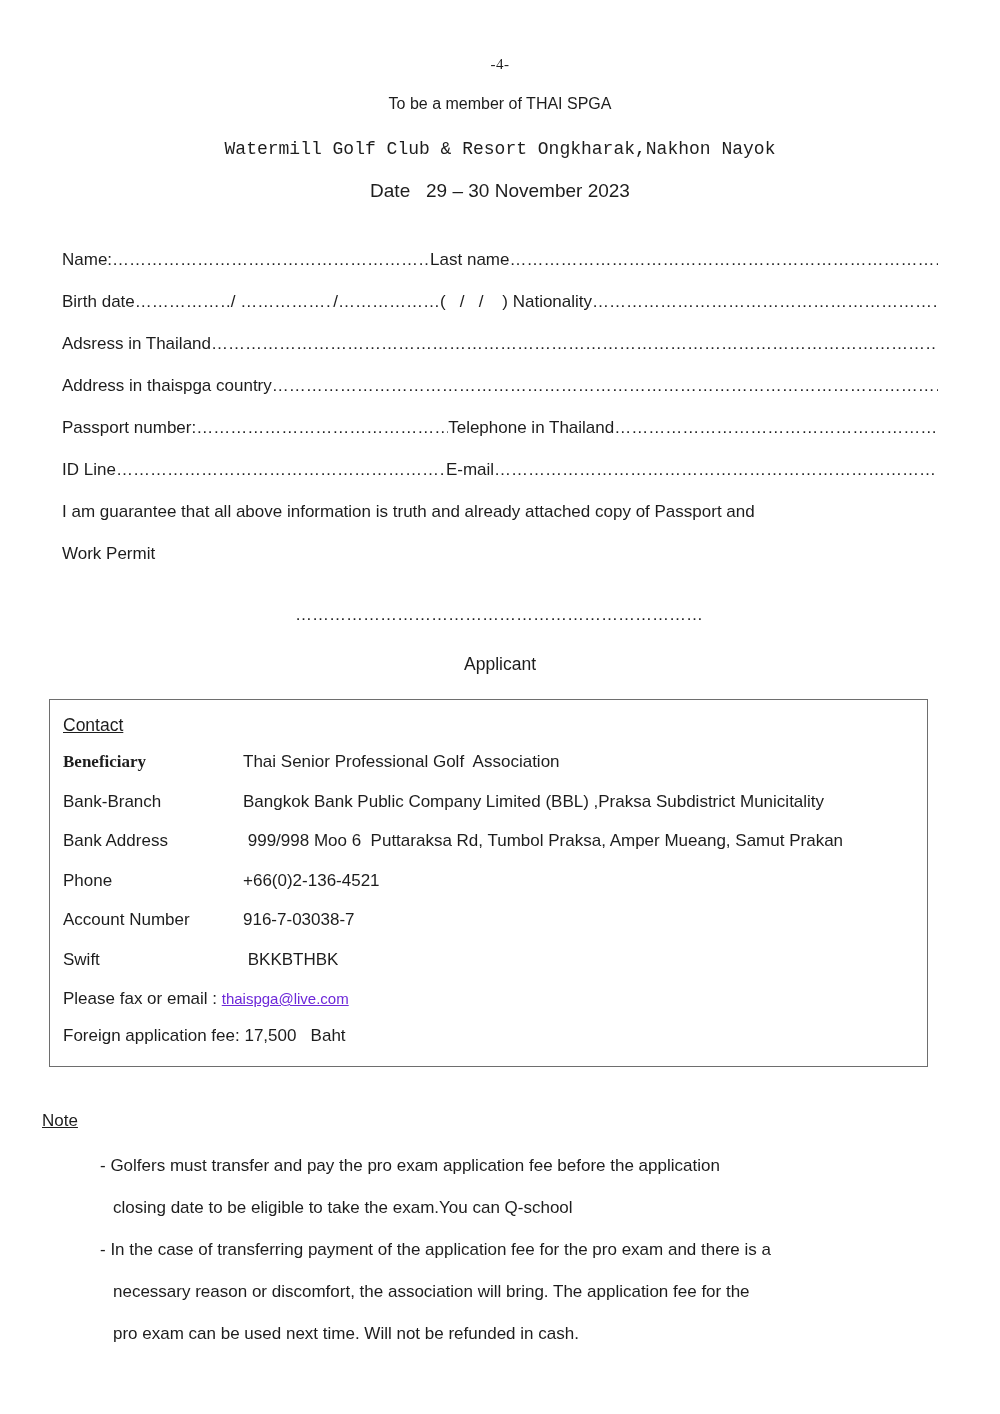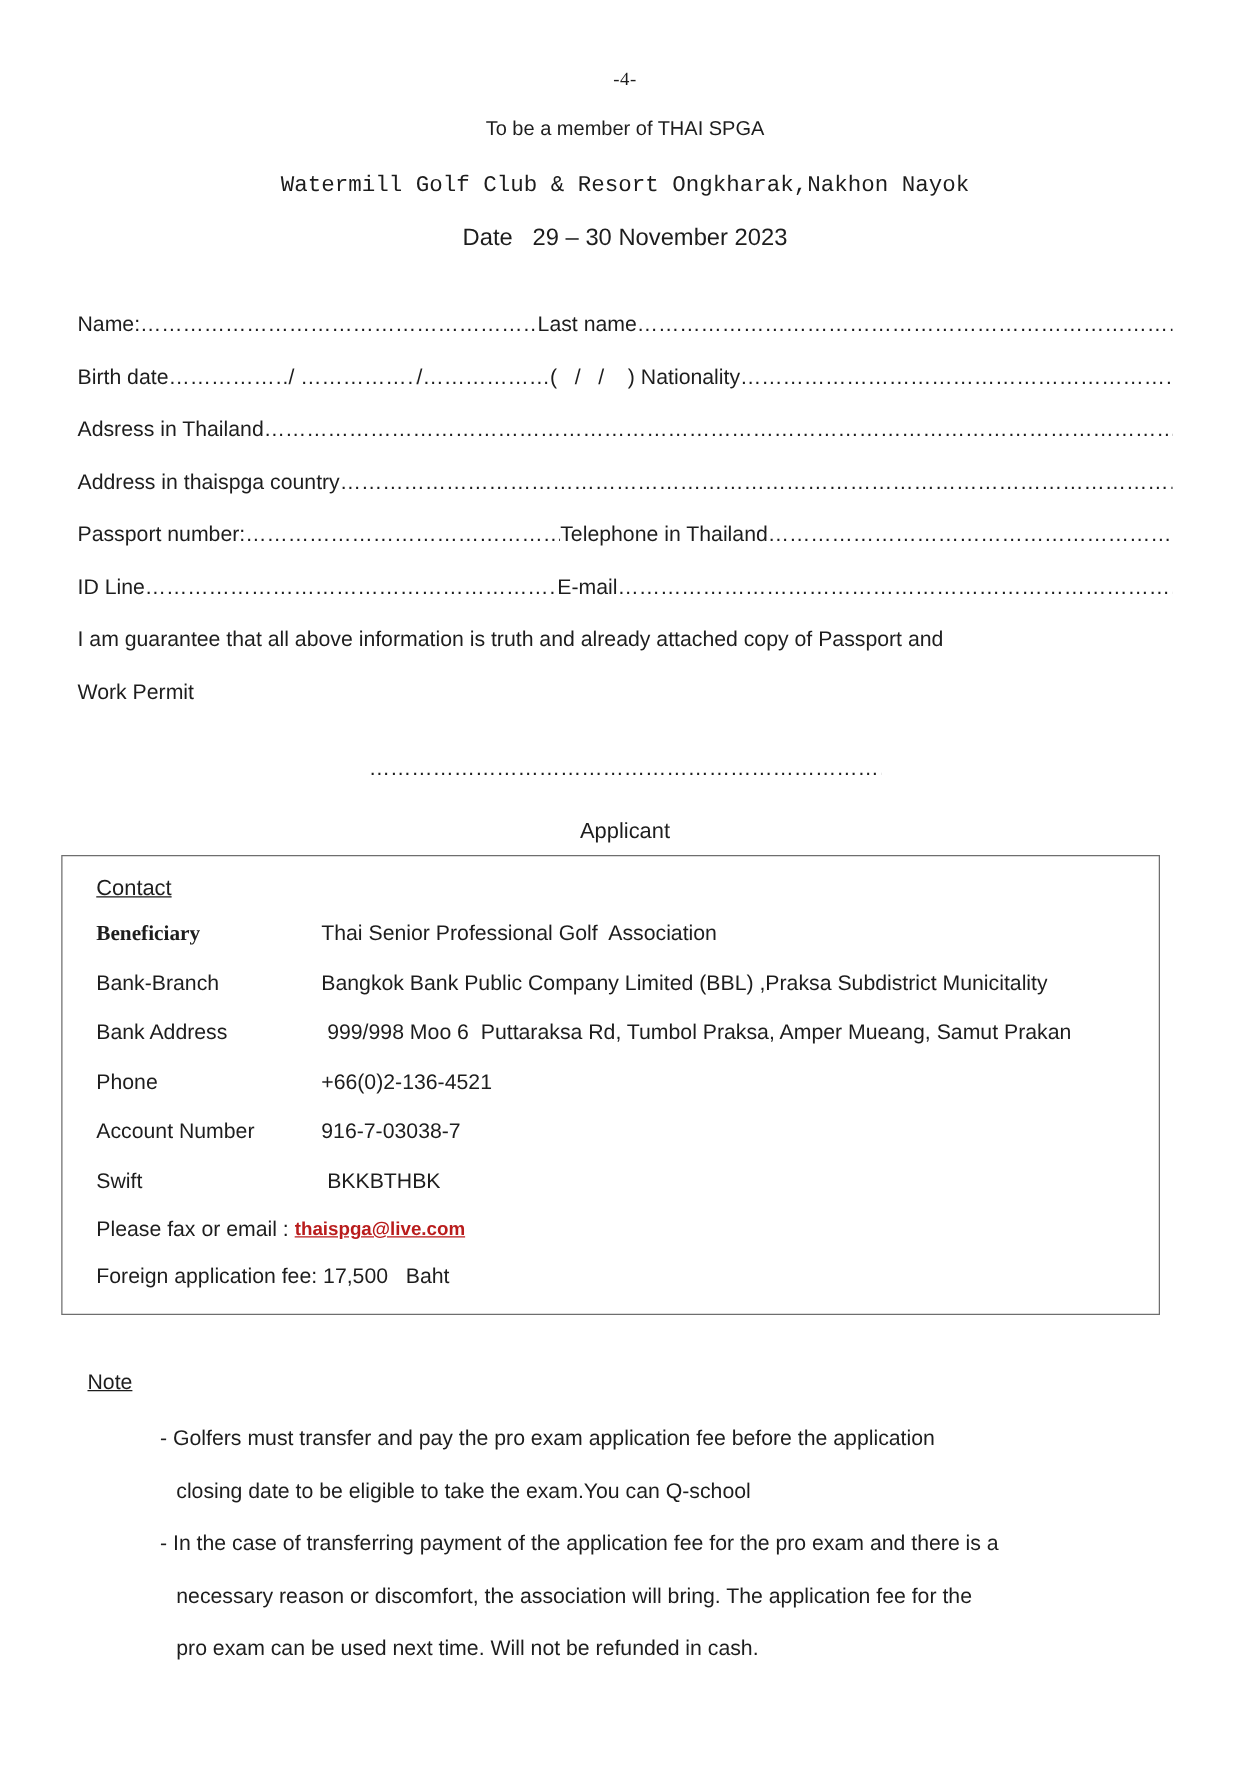--- a/index.html
+++ b/index.html
@@ -31,36 +31,36 @@
   .dw-idline { width:330px; }
 
   .signature-block { text-align:center; margin-top:26px; }
   .signature-dots {
     display:inline-block; width:410px; overflow:hidden;
     white-space:pre; height:28px; line-height:28px;
   }
   .applicant { margin-top:20px; font-size:17.5px; }
 
   .contact-box {
-    margin:9px 72px 0 49px; border:1px solid #6e6e6e;
-    padding:8px 12px 12px 27px;
+    margin:24px 72px 0 49px; border:1px solid #6e6e6e;
+    padding:8px 12px 12px 13px;
   }
   .contact-heading {
     text-decoration:underline; height:34px; line-height:34px; font-size:17.5px;
   }
   .contact-row { display:flex; height:39.5px; line-height:39.5px; }
   .row-label { width:180px; flex:0 0 auto; white-space:pre; }
   .row-label.serif-bold { font-family:"Liberation Serif", serif; font-weight:bold; }
   .row-value { white-space:pre; overflow:hidden; }
   .fax-line { display:flex; height:39px; line-height:39px; align-items:flex-end; }
   .fax-label { white-space:pre; }
   .email-link { text-decoration:underline; font-size:15px; cursor:pointer; }
   .fee-line { height:36px; line-height:36px; white-space:pre; }
 
-  .note-section { margin:38px 62px 0 70px; }
+  .note-section { margin:38px 62px 0 42px; }
   .note-heading {
     display:inline-block; text-decoration:underline; height:32px; line-height:32px;
   }
   .note-lines { margin-top:8px; }
   .note-line { height:42px; line-height:42px; white-space:pre; overflow:hidden; }
   .note-line.bullet { padding-left:58px; }
   .note-line.cont { padding-left:71px; }
 </style>
 </head>
 <body>
@@ -152,21 +152,21 @@
       <span class="row-label">Account Number</span>
       <span class="row-value">916-7-03038-7</span>
     </div>
     <div class="contact-row">
       <span class="row-label">Swift</span>
       <span class="row-value"> BKKBTHBK</span>
     </div>
 
     <div class="fax-line">
       <span class="fax-label">Please fax or email : </span>
-      <a class="email-link" style="color: #b91c1c; font-weight: bold;">thaispga@live.com</a>
+      <a class="email-link" style="color: #6d28d9;">thaispga@live.com</a>
     </div>
     <div class="fee-line">Foreign application fee: 17,500   Baht</div>
   </div>
 
   <div class="note-section">
     <span class="note-heading">Note</span>
     <div class="note-lines">
       <div class="note-line bullet">- Golfers must transfer and pay the pro exam application fee before the application</div>
       <div class="note-line cont">closing date to be eligible to take the exam.You can Q-school</div>
       <div class="note-line bullet">- In the case of transferring payment of the application fee for the pro exam and there is a</div>

